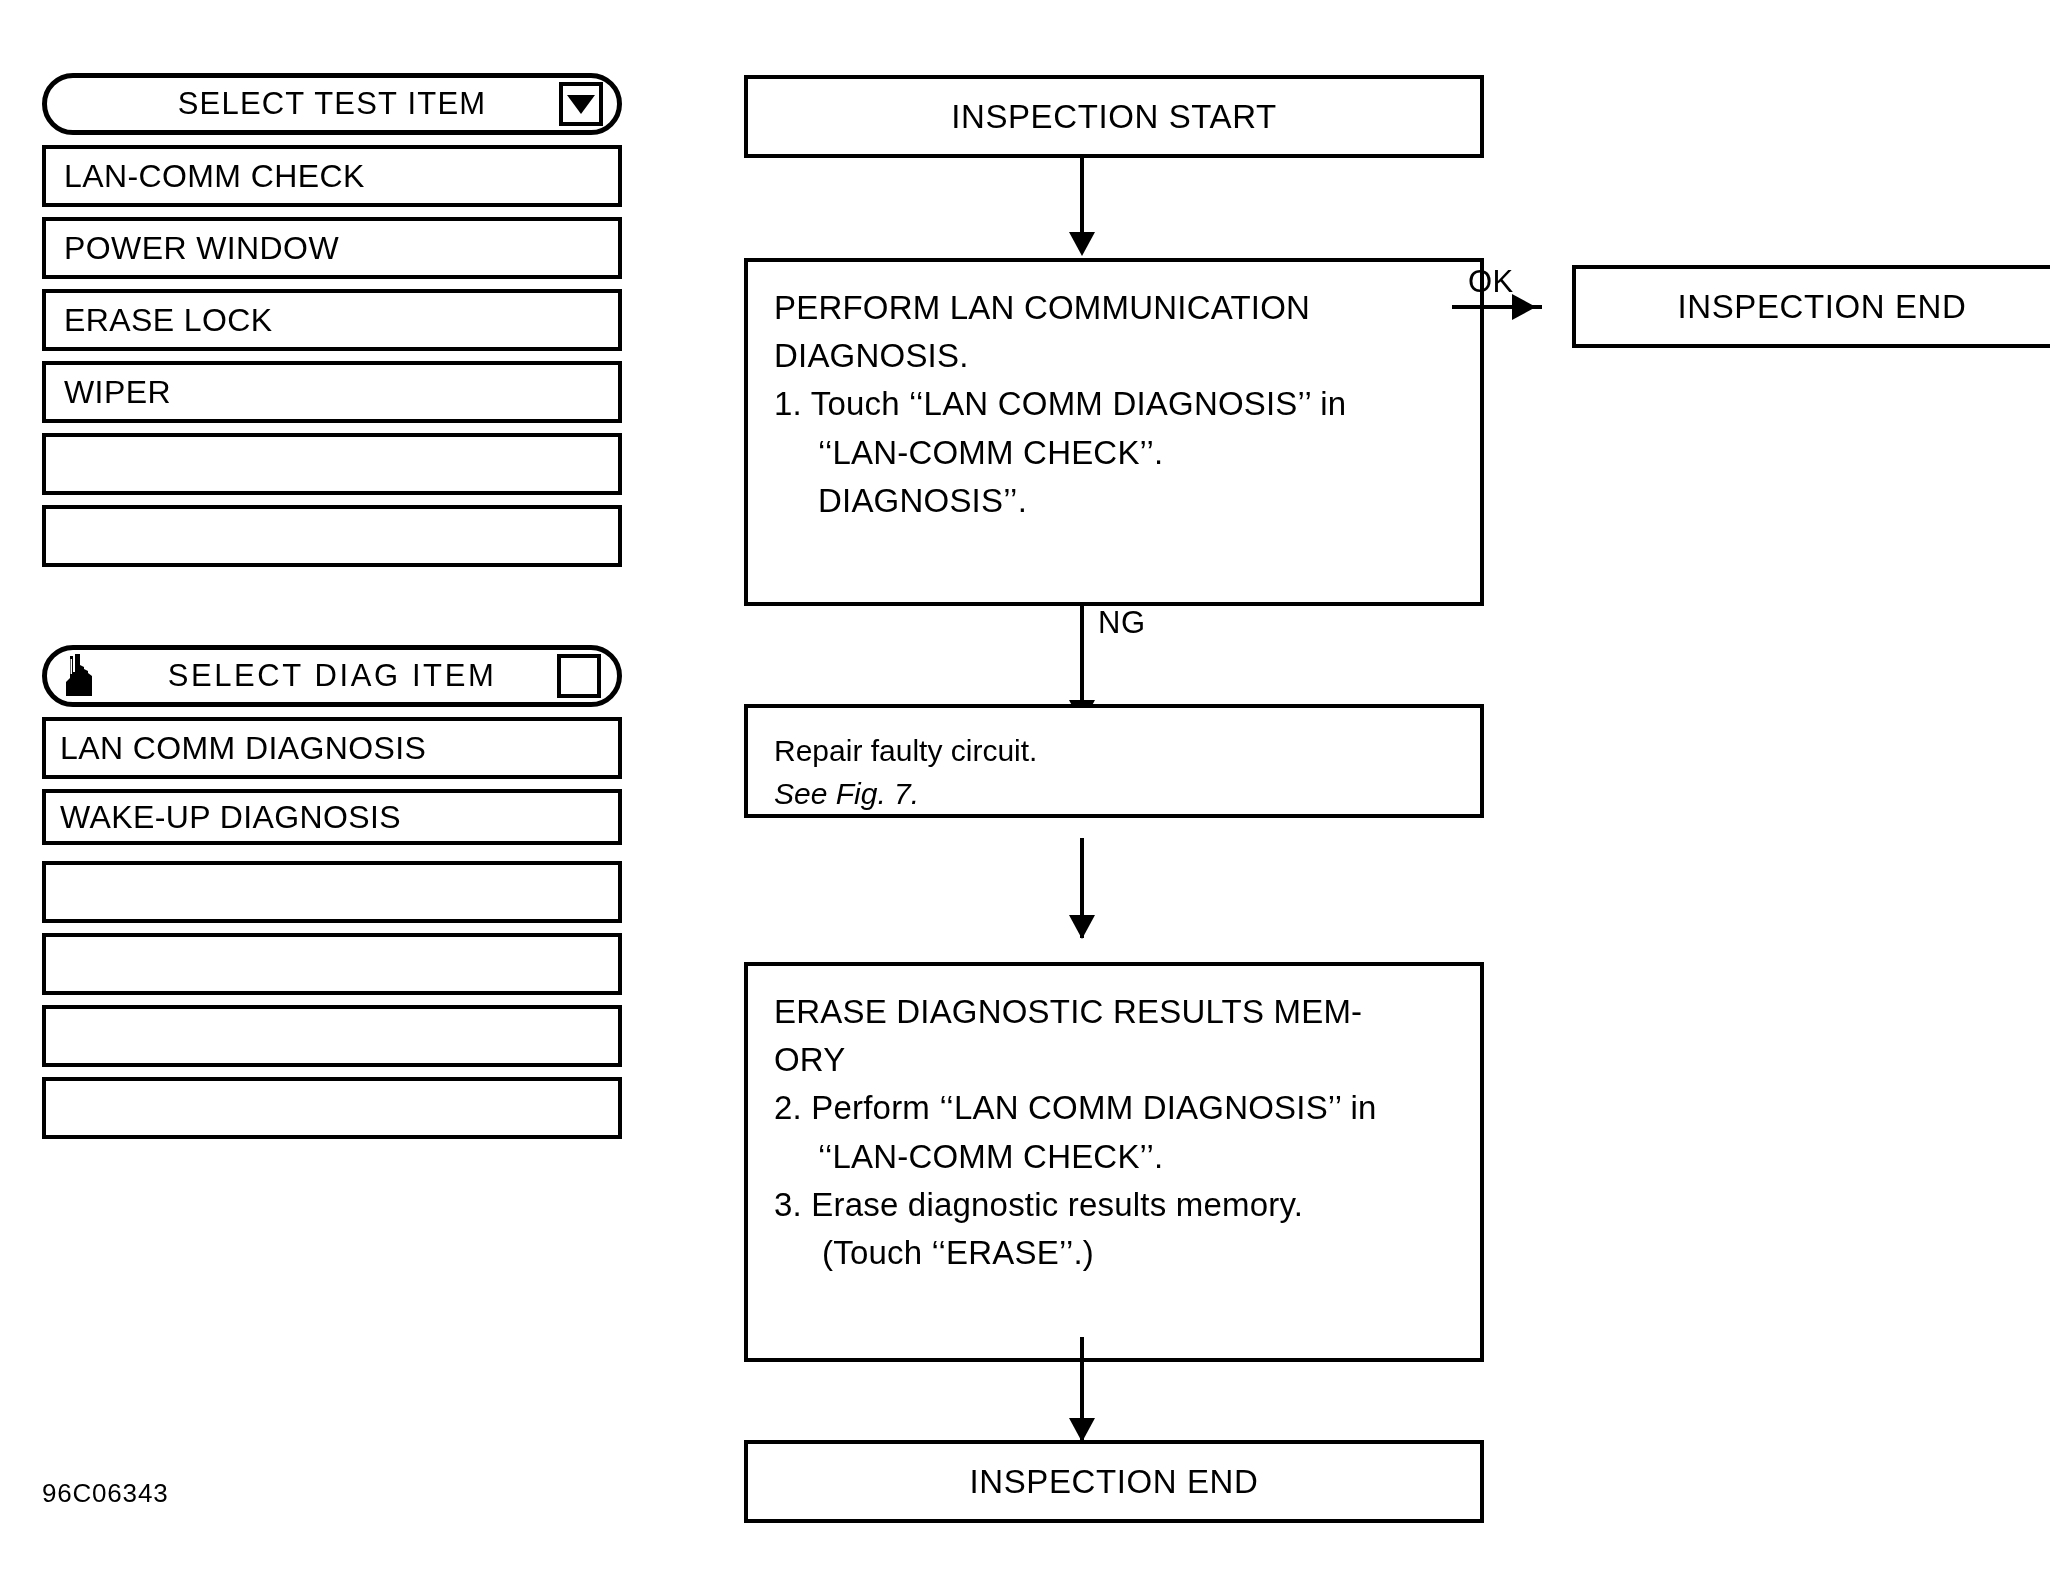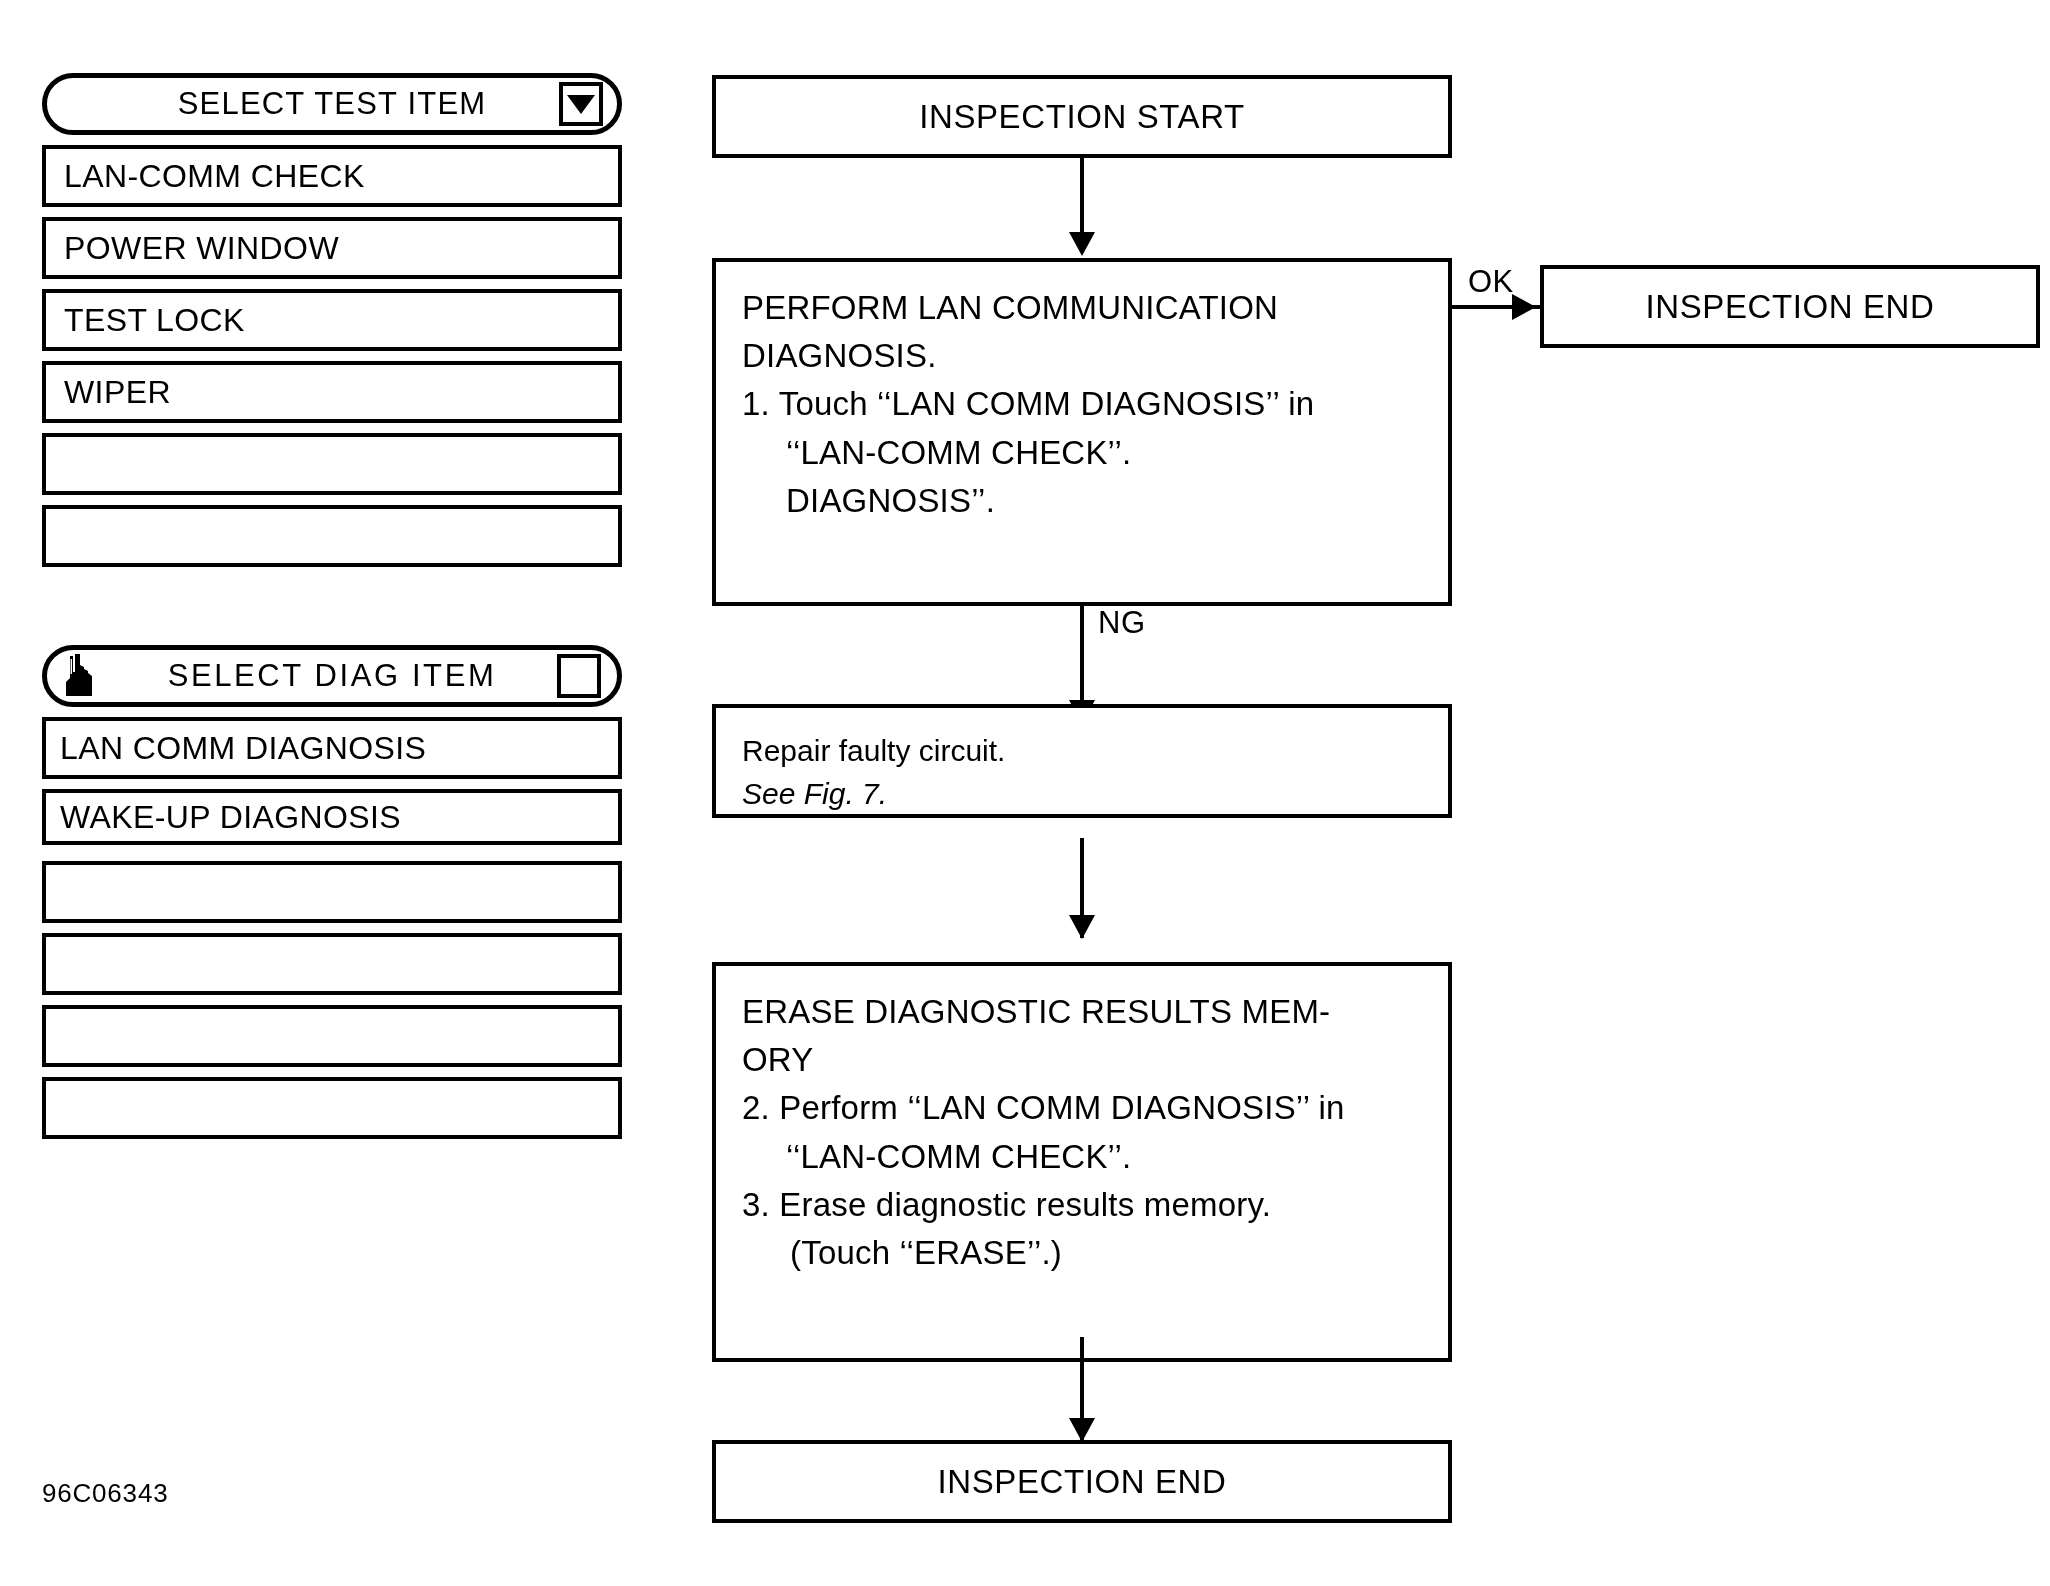--- a/index.html
+++ b/index.html
@@ -81,20 +81,21 @@
     width: 36px;
     height: 48px;
   }
 
   
   .fc-box {
     position: absolute;
     box-sizing: border-box;
     border: 4px solid #000;
     background: #fff;
+    margin-left: 32px;
   }
   .fc-box.center {
     display: flex;
     align-items: center;
     justify-content: center;
   }
   .fc-title {
     font-size: 33px;
     letter-spacing: 0.6px;
     white-space: nowrap;
@@ -168,21 +169,21 @@
 
   <div class="tool-row" style="top:72px; width:580px; height:62px;">
     <span class="row-label">LAN-COMM CHECK</span>
   </div>
 
   <div class="tool-row" style="top:144px; width:580px; height:62px;">
     <span class="row-label">POWER WINDOW</span>
   </div>
 
   <div class="tool-row" style="top:216px; width:580px; height:62px;">
-    <span class="row-label">TEST LOCK</span>
+    <span class="row-label">ERASE LOCK</span>
   </div>
 
   <div class="tool-row" style="top:288px; width:580px; height:62px;">
     <span class="row-label">WIPER</span>
   </div>
 
   <div class="tool-row" style="top:360px; width:580px; height:62px;">
     <span class="row-label"></span>
   </div>
 

